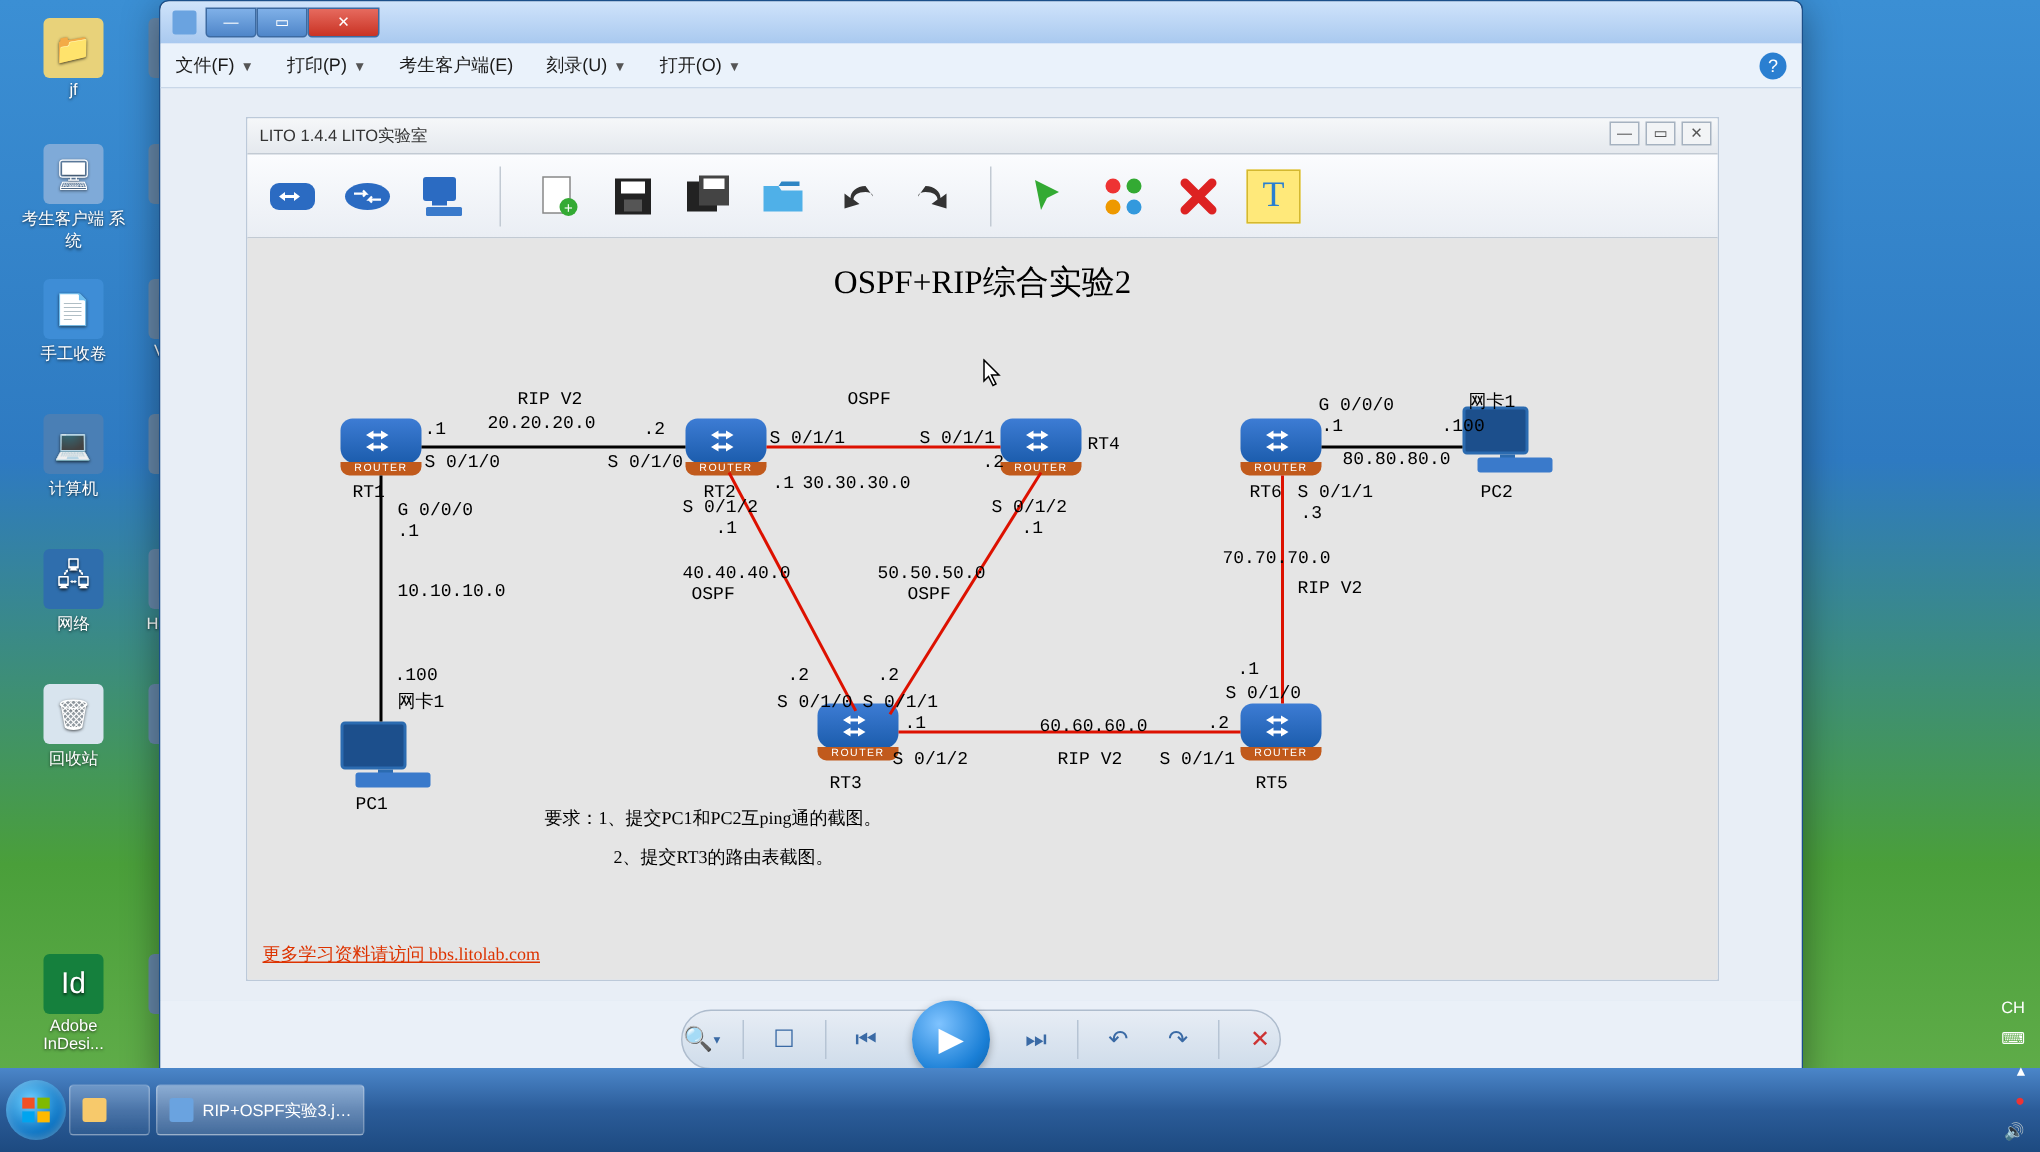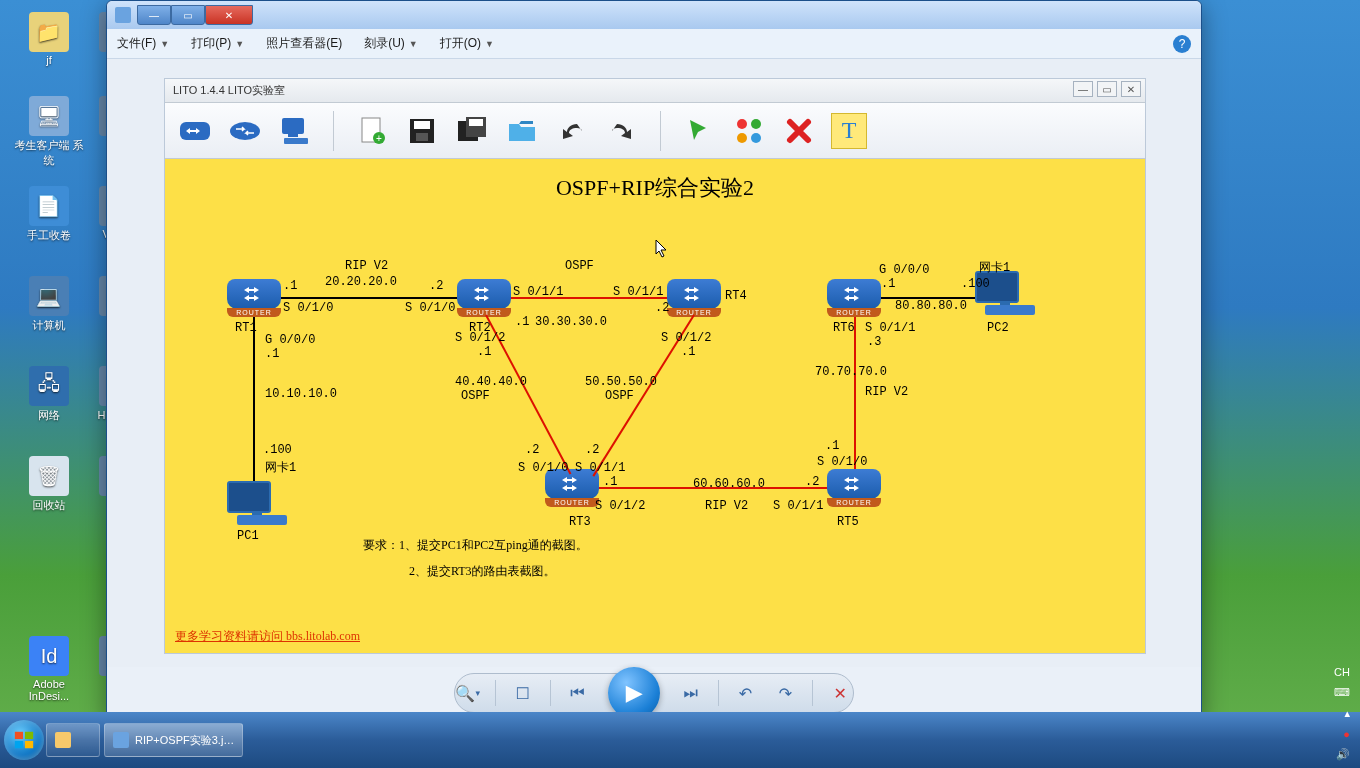--- a/index.html
+++ b/index.html
@@ -40,21 +40,21 @@
 
 
 .lito-title { height:24px; background:linear-gradient(#f5f7f9,#e5e9ee); border-bottom:1px solid #c2cad3; display:flex; align-items:center; padding:0 8px; font-size:11px; color:#333; position:relative;}
 .lito-wb { position:absolute; right:4px; top:2px; display:flex; gap:4px;}
 .lito-wb span{ width:20px; height:16px; border:1px solid #a6b2c0; background:#f2f4f6; display:flex; align-items:center; justify-content:center; font-size:10px; color:#555;}
 .lito-tool { height:56px; background:linear-gradient(#fbfcfe,#eaeef4); border-bottom:1px solid #c2cad3; display:flex; align-items:center; padding:0 12px; gap:14px;}
 .tool { width:36px; height:36px; display:flex; align-items:center; justify-content:center; }
 .tool svg{ width:34px; height:34px; }
 .tsep { width:1px; height:40px; background:#c2cad3; margin:0 6px;}
 
-.canvas { position:absolute; left:0; top:80px; right:0; bottom:0; background:#fde047; font-family:"Courier New",monospace; font-size:12px; color:#000; }
+.canvas { position:absolute; left:0; top:80px; right:0; bottom:0; background:#e5e5e5; font-family:"Courier New",monospace; font-size:12px; color:#000; }
 .ctitle { text-align:center; font-family:"SimSun","NSimSun",serif; font-size:22px; margin-top:14px;}
 .lbl { position:absolute; font-family:"Courier New",monospace; font-size:12px; white-space:nowrap; }
 .router { position:absolute; width:54px; height:38px; }
 .router .body { width:54px; height:30px; background:linear-gradient(#3d7cd4,#1b5cac); border-radius:8px 8px 10px 10px; position:relative; display:flex; align-items:center; justify-content:center;}
 .router .body svg{ width:30px;height:20px;}
 .router .base { position:absolute; bottom:0; width:54px; height:9px; background:#c15a1c; border-radius:0 0 6px 6px; font-size:7px; color:#fff; text-align:center; line-height:9px; letter-spacing:1px;}
 .pc { position:absolute; }
 .pc .mon{ width:44px; height:32px; background:#1c4f8c; border:2px solid #2b6bb0; border-radius:3px;}
 .pc .stand{ width:10px;height:6px;background:#2b6bb0;margin:0 auto;}
 .pc .kb{ width:50px;height:10px;background:#3a7acb;border-radius:2px;margin-left:10px;margin-top:-4px;}
@@ -77,21 +77,21 @@
 
 <div class="desktop">
 
   <div class="di" style="top:12px;left:14px"><div class="ic" style="background:#e8d27a">📁</div><span>jf</span></div>
   <div class="di" style="top:96px;left:14px"><div class="ic" style="background:#7faad8">🖥</div><span>考生客户端
 系统</span></div>
   <div class="di" style="top:186px;left:14px"><div class="ic" style="background:#3e8dd6">📄</div><span>手工收卷</span></div>
   <div class="di" style="top:276px;left:14px"><div class="ic" style="background:#4a7fb5">💻</div><span>计算机</span></div>
   <div class="di" style="top:366px;left:14px"><div class="ic" style="background:#2f6ead">🖧</div><span>网络</span></div>
   <div class="di" style="top:456px;left:14px"><div class="ic" style="background:#d8e4ee">🗑</div><span>回收站</span></div>
-  <div class="di" style="top:636px;left:14px"><div class="ic" style="background:#3b82f6">Id</div><span>Adobe
+  <div class="di" style="top:636px;left:14px"><div class="ic" style="background:#15803d">Id</div><span>Adobe
 InDesi...</span></div>
   <div class="di" style="top:12px;left:84px"><div class="ic">⬜</div><span>G
 Cl</span></div>
   <div class="di" style="top:96px;left:84px"><div class="ic">⬜</div><span>N
 Pr</span></div>
   <div class="di" style="top:186px;left:84px"><div class="ic">⬜</div><span>Vl
 Wor</span></div>
   <div class="di" style="top:276px;left:84px"><div class="ic">⬜</div><span>ecli</span></div>
   <div class="di" style="top:366px;left:84px"><div class="ic">⬜</div><span>H3(
 模拟</span></div>
@@ -112,21 +112,21 @@
   <div class="pv-menu">
     <div class="mi">
         <span>文件(F)</span>
         <span class="dd">▼</span>
       </div>
     <div class="mi">
         <span>打印(P)</span>
         <span class="dd">▼</span>
       </div>
     <div class="mi">
-        <span>照片查看器(E)</span>
+        <span>考生客户端(E)</span>
       </div>
     <div class="mi">
         <span>刻录(U)</span>
         <span class="dd">▼</span>
       </div>
     <div class="mi">
         <span>打开(O)</span>
         <span class="dd">▼</span>
       </div>
     <div class="pv-help">?</div>
@@ -298,21 +298,21 @@
         <div class="line" style="left:716px;top:138px;width:94px;height:2px"></div>
         <div class="rline" style="left:434px;top:328px;width:228px;height:2px"></div>
 
         <div class="rline" style="left:320px;top:156px;width:2px;height:180px;transform:rotate(-28deg);transform-origin:top"></div>
         <div class="rline" style="left:528px;top:156px;width:2px;height:190px;transform:rotate(32deg);transform-origin:top"></div>
 
         <div class="lbl" style="left:70px;top:162px">RT1</div>
         <div class="lbl" style="left:304px;top:162px">RT2</div>
         <div class="lbl" style="left:560px;top:130px">RT4</div>
         <div class="lbl" style="left:668px;top:162px">RT6</div>
-        <div class="lbl" style="left:404px;top:356px">RT3</div>
+        <div class="lbl" style="left:388px;top:356px">RT3</div>
         <div class="lbl" style="left:672px;top:356px">RT5</div>
         <div class="lbl" style="left:72px;top:370px">PC1</div>
         <div class="lbl" style="left:822px;top:162px">PC2</div>
 
         <div class="lbl" style="left:180px;top:100px">RIP V2</div>
         <div class="lbl" style="left:400px;top:100px">OSPF</div>
         <div class="lbl" style="left:700px;top:226px">RIP V2</div>
         <div class="lbl" style="left:540px;top:340px">RIP V2</div>
         <div class="lbl" style="left:296px;top:230px">OSPF</div>
         <div class="lbl" style="left:440px;top:230px">OSPF</div>

